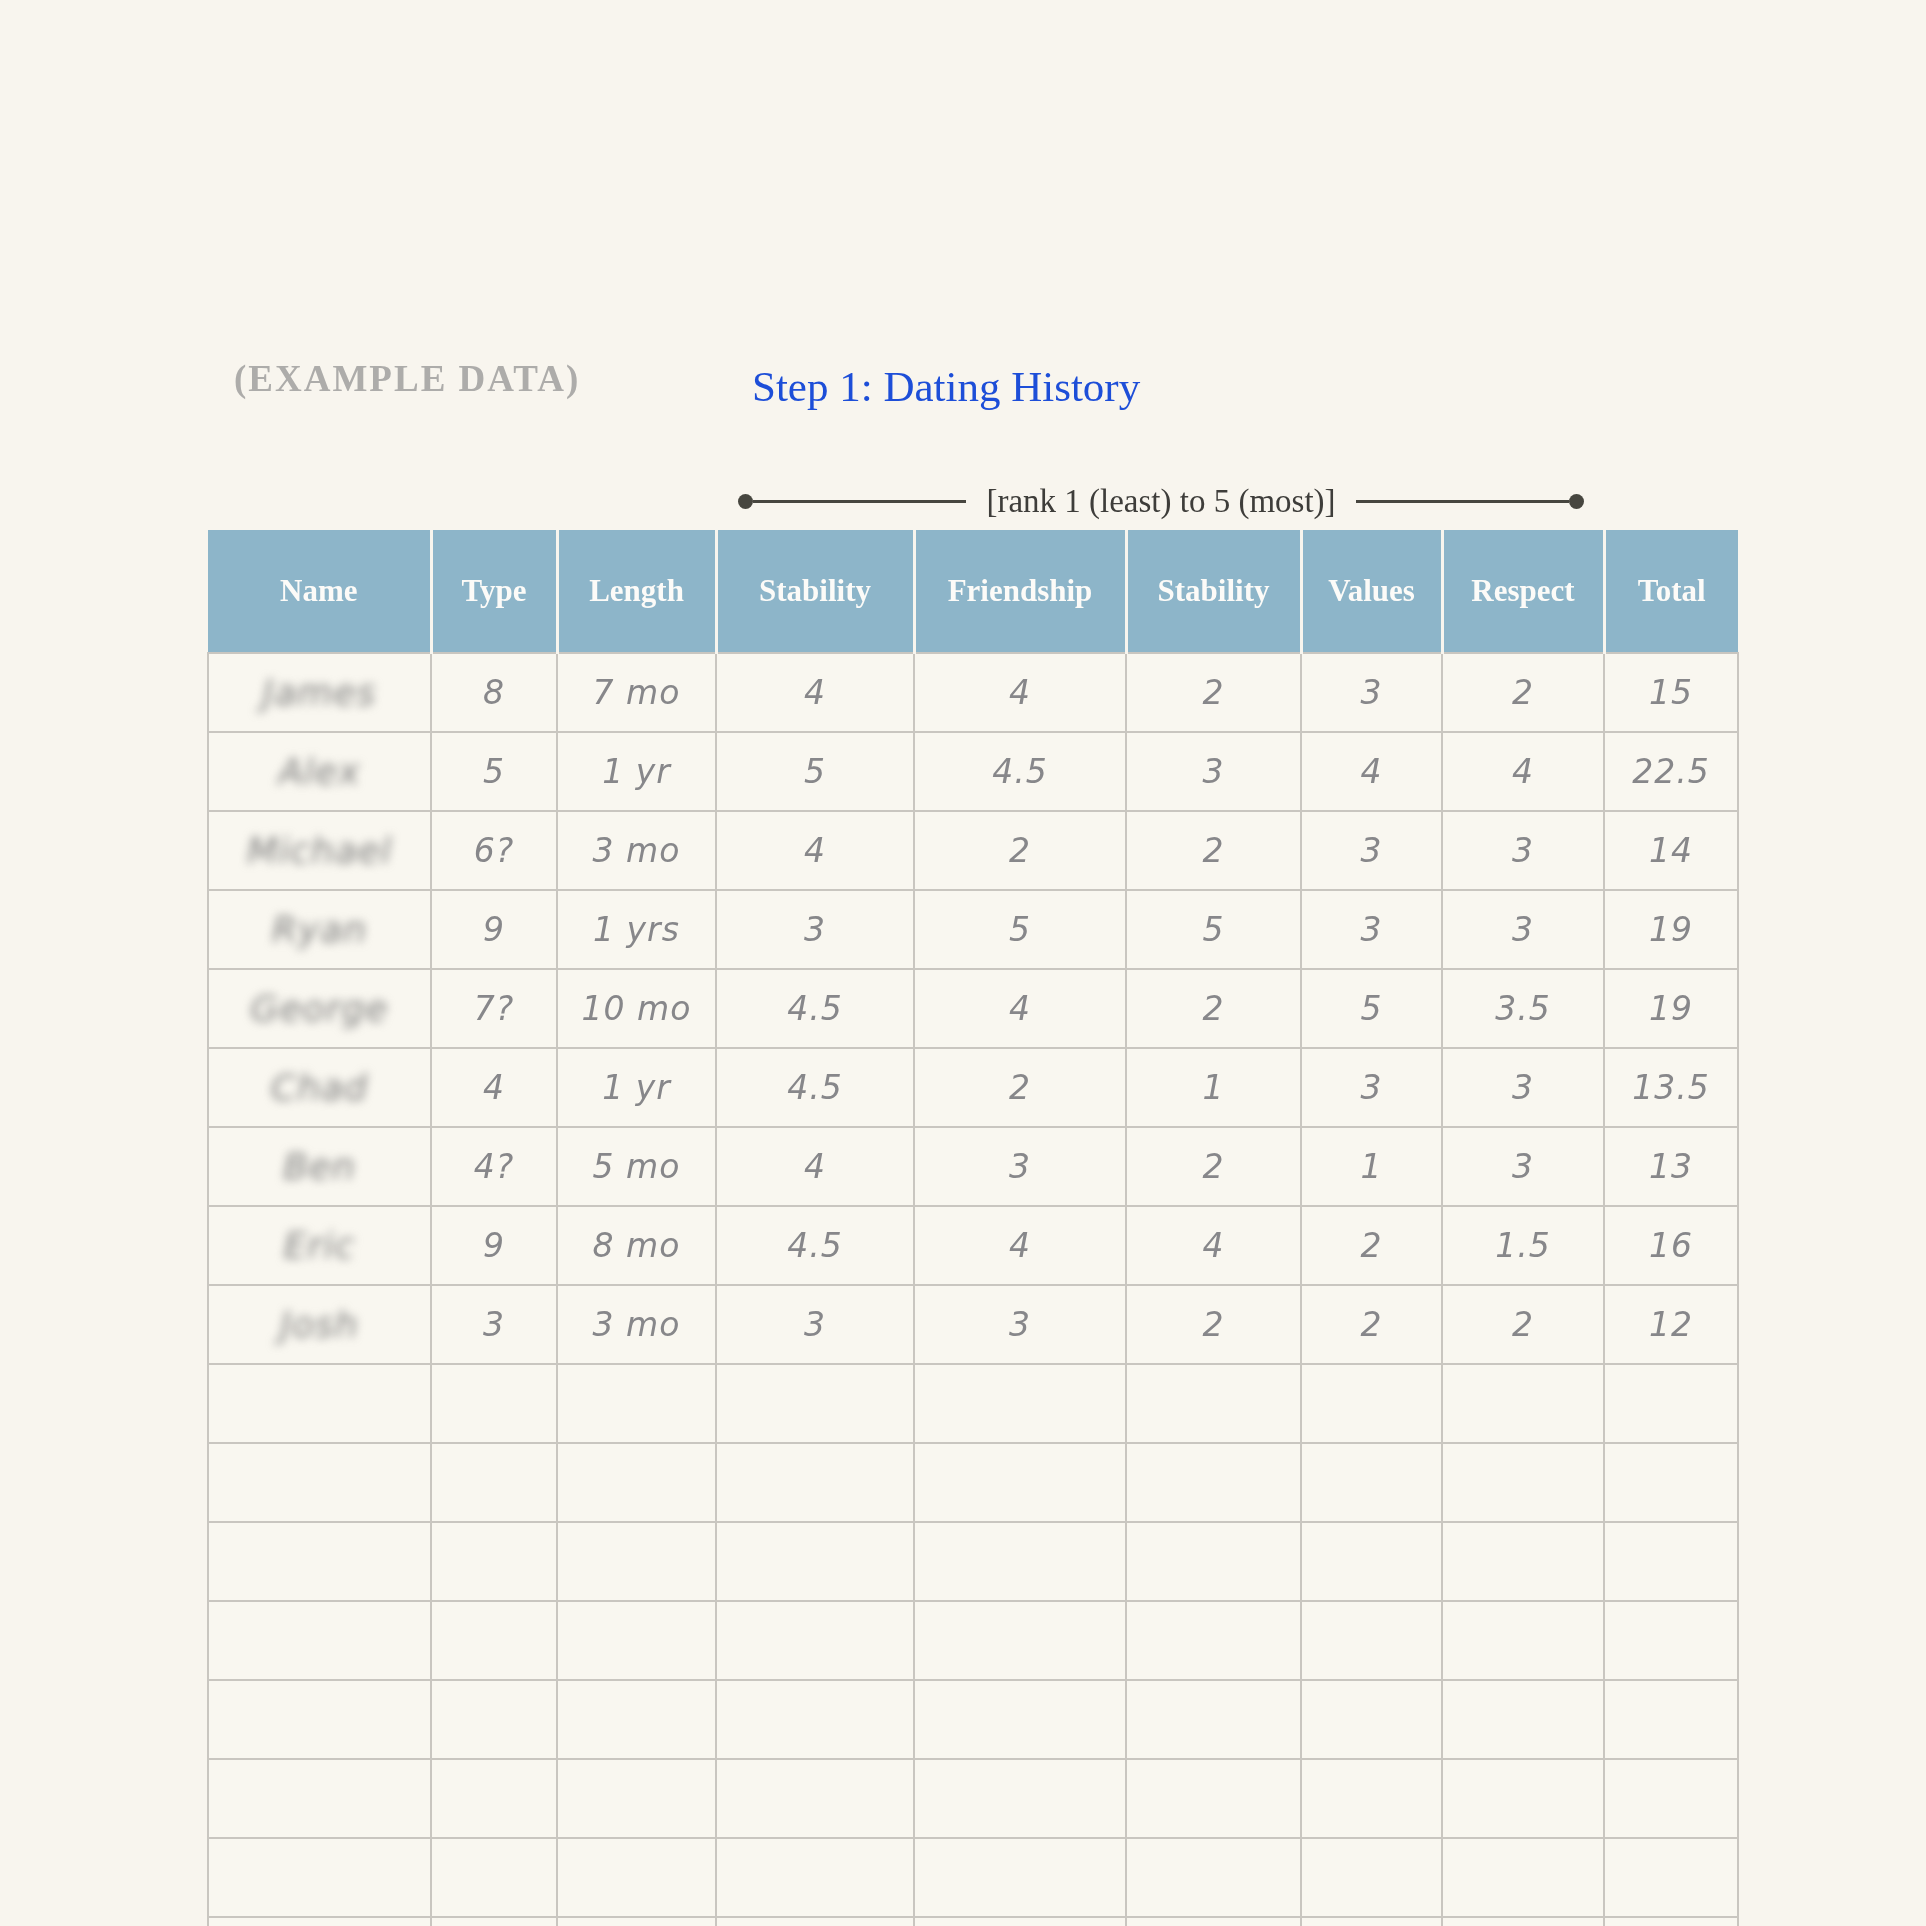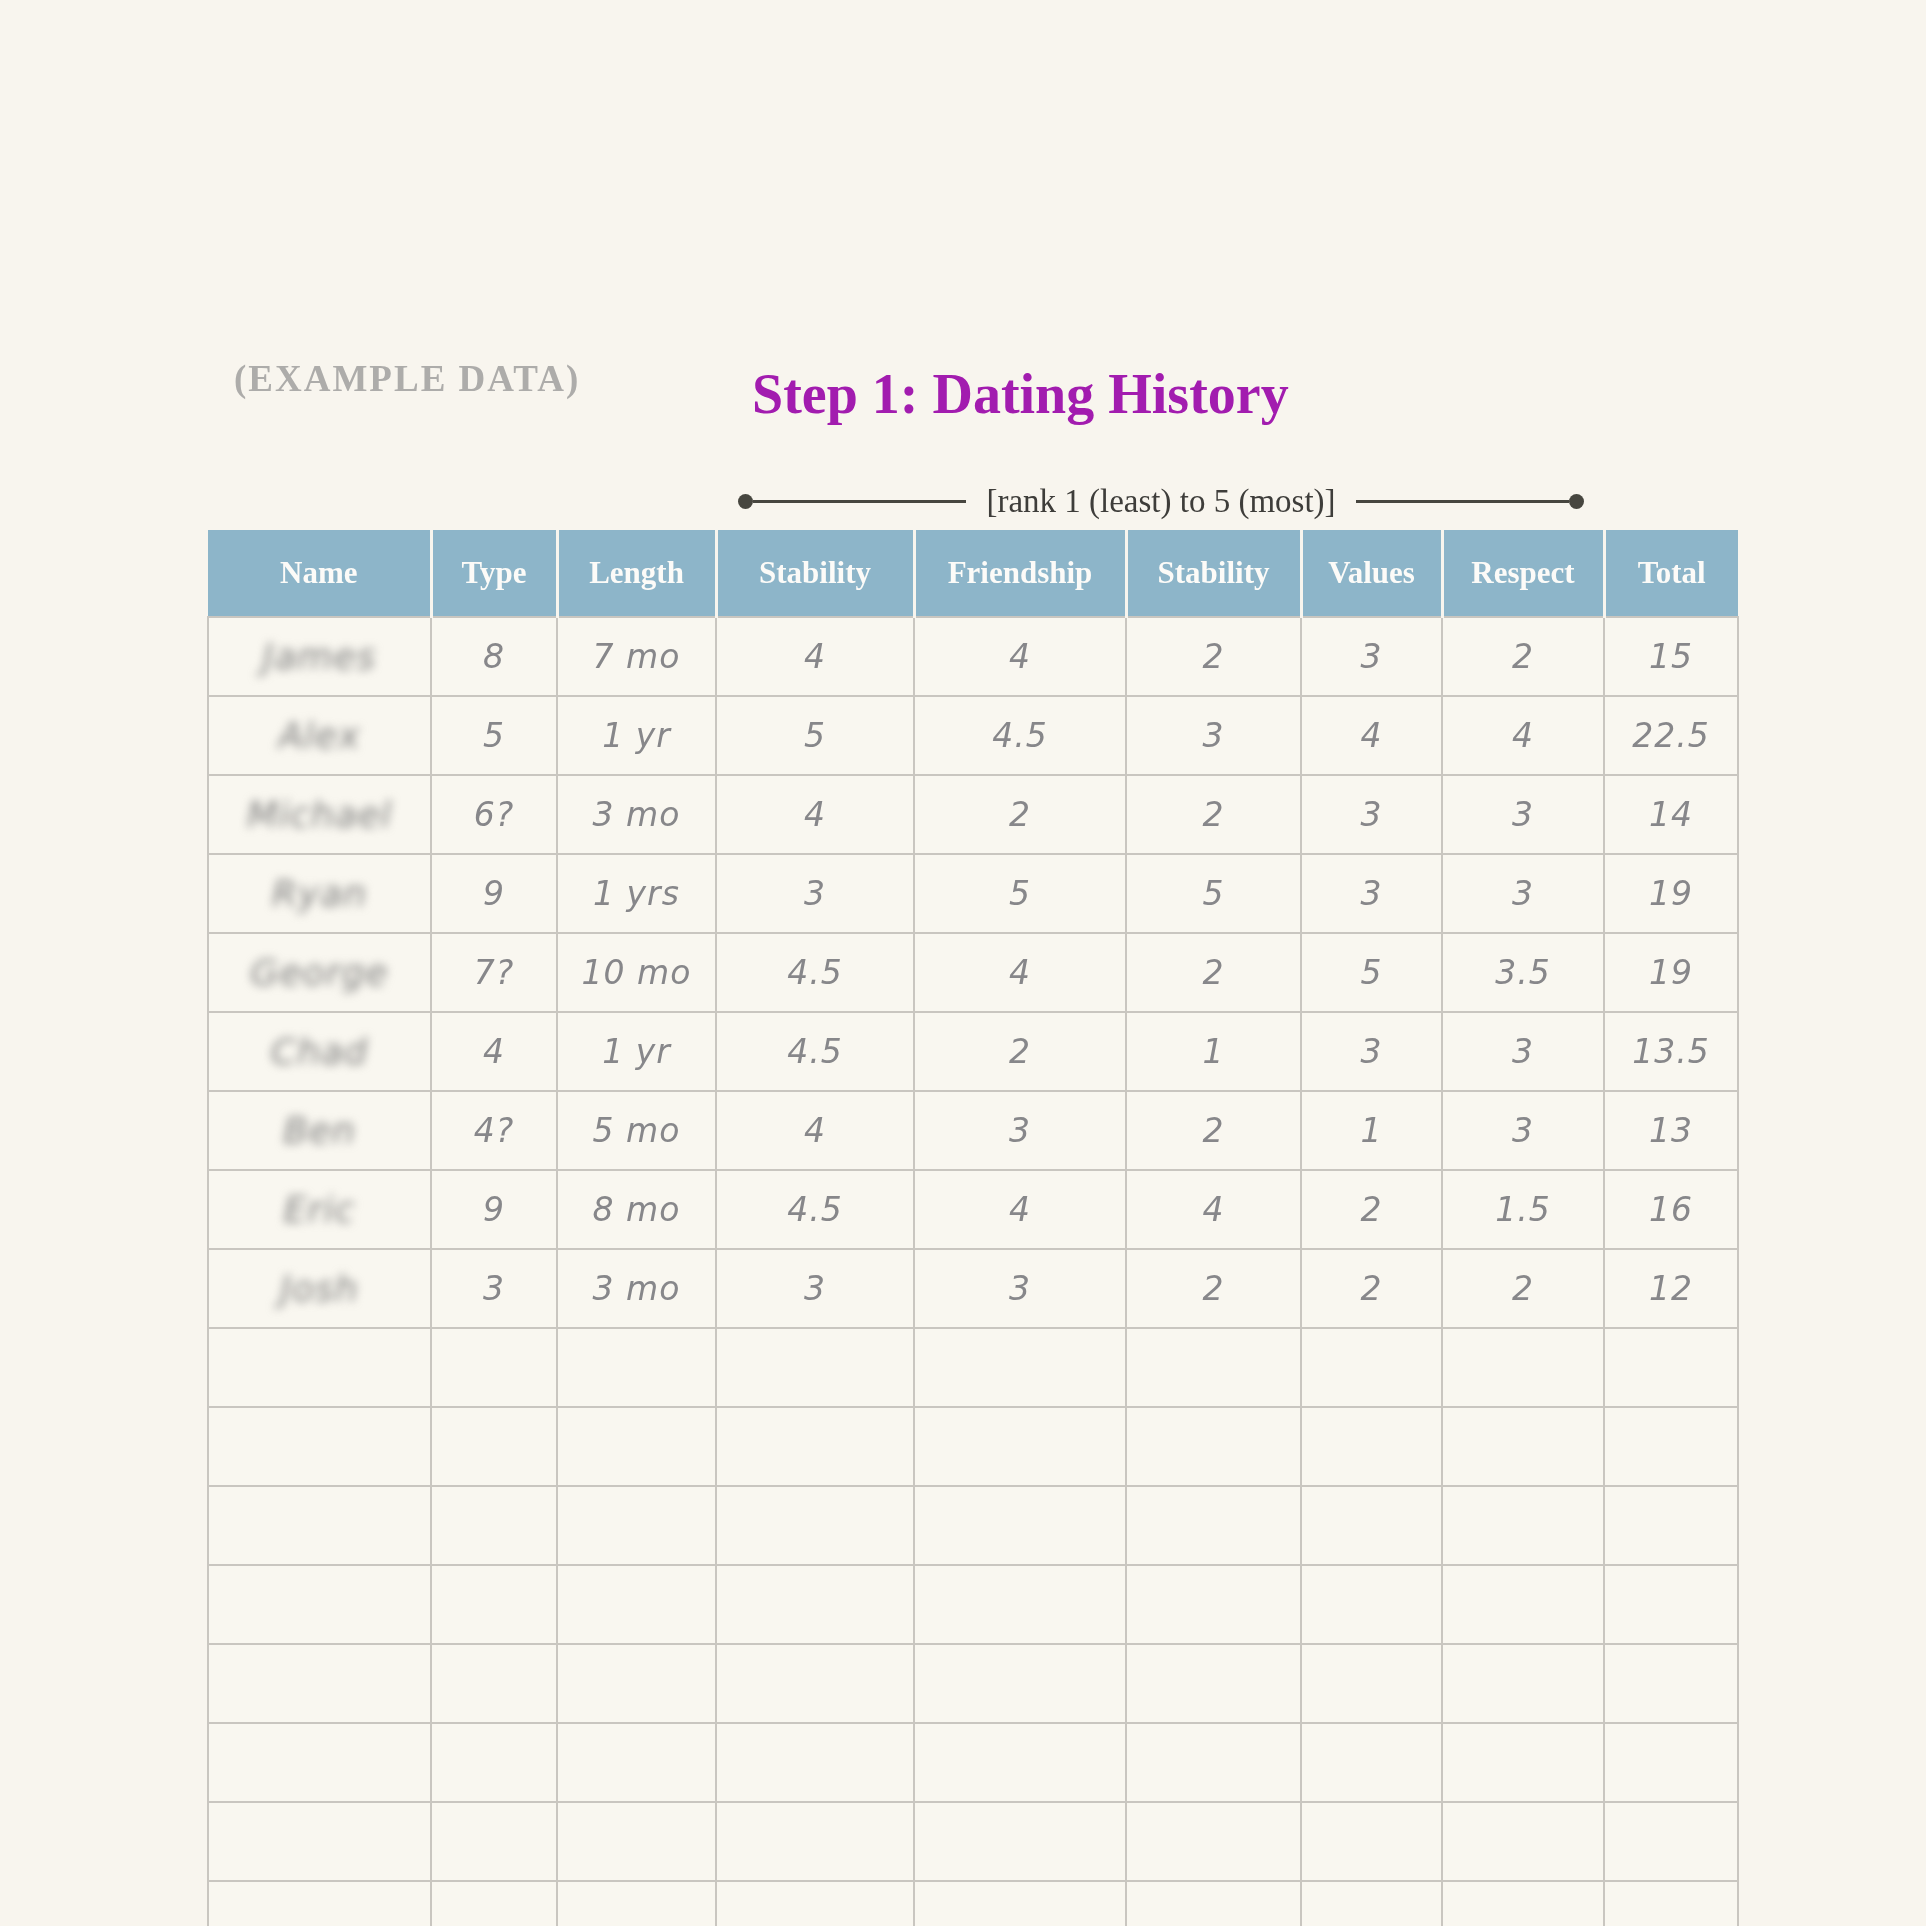--- a/index.html
+++ b/index.html
@@ -11,22 +11,22 @@
     font-family:"Liberation Serif", serif;
   }
   
   .example-label{
     position:absolute;left:234px;top:357px;
     font-size:37px;font-weight:700;letter-spacing:2px;
     color:#adacaa;white-space:nowrap;
   }
   .step-title{
     position:absolute;left:752px;top:362px;
-    font-size:56px;font-weight:700;
-    color:#a21caf;white-space:nowrap;
+    font-size:43px;font-weight:400;
+    color:#1d4ed8;white-space:nowrap;
   }
   
   .rank-ornament{
     position:absolute;left:738px;top:483px;width:846px;
     display:flex;align-items:center;
   }
   .orn-dot{width:15px;height:15px;border-radius:50%;background:#47463f;flex:0 0 auto;}
   .orn-line{height:3px;background:#47463f;flex:1 1 auto;}
   .orn-text{
     margin:0 20px;font-size:33px;color:#3e3d3a;
@@ -37,21 +37,21 @@
     position:absolute;left:207px;top:530px;width:1530px;
     border-collapse:collapse;table-layout:fixed;
   }
   .history-table th{
     height:86px;
     background:#8db5c9;
     color:#fcfbf8;
     font-size:31px;font-weight:700;
     text-align:center;vertical-align:middle;
     border-right:3px solid #f8f5ee;
-    padding:0;
+    padding:18px;
   }
   .history-table th:last-child{border-right:none;}
   .history-table td{
     height:77px;
     border:2px solid #c9c6c0;
     background:#f9f7f0;
     text-align:center;vertical-align:middle;
     padding:0;overflow:visible;
   }
   .hand{

